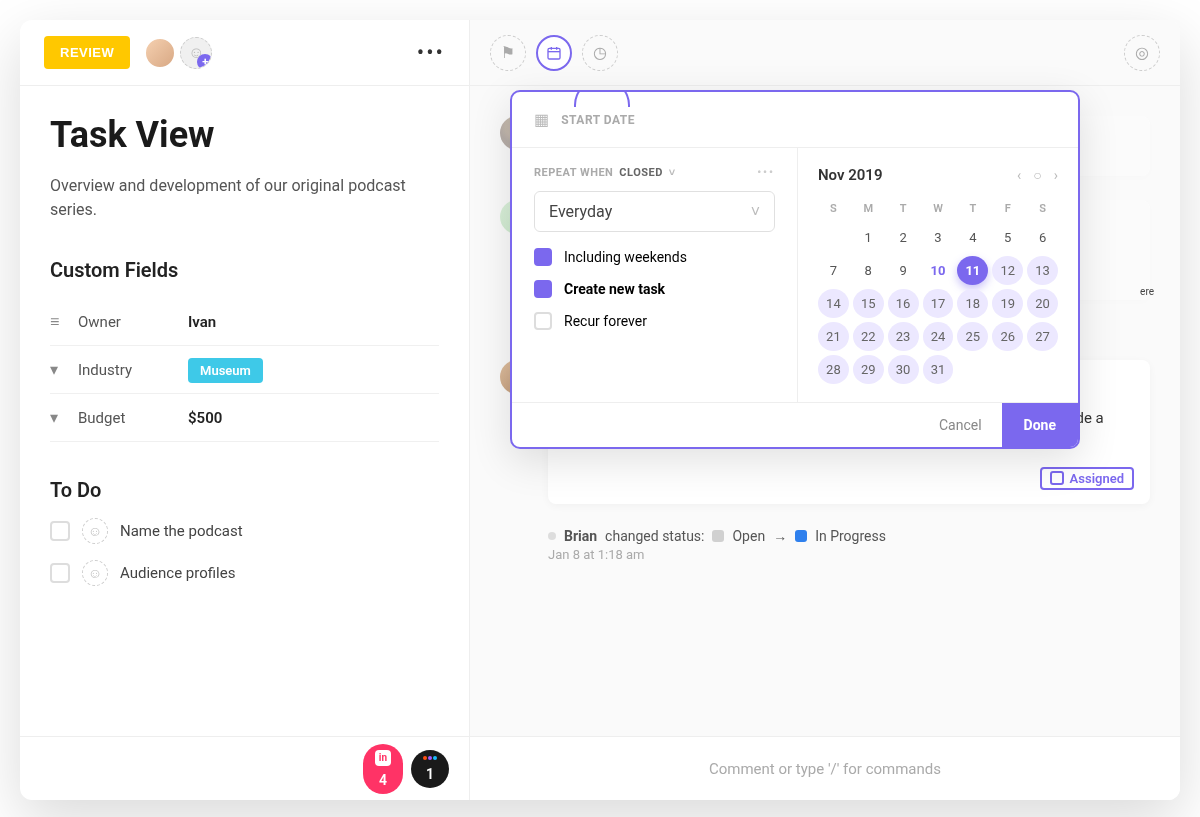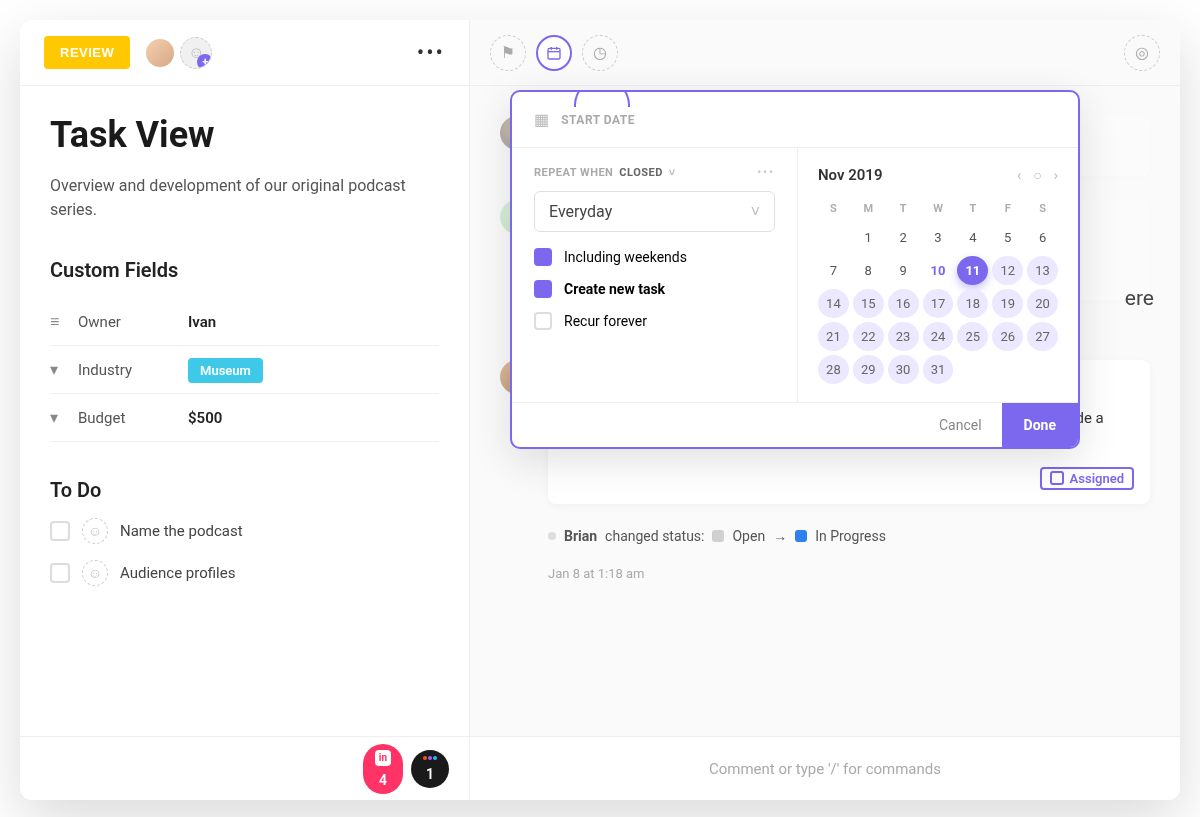--- a/index.html
+++ b/index.html
@@ -164,21 +164,21 @@
   }
   .assigned-tag .box{width:14px;height:14px;border:2px solid #7b68ee;border-radius:3px;}
   .status-line{
     display:flex;align-items:center;gap:8px;
     margin-left:48px;font-size:14px;color:#555;
   }
   .status-line .dot{width:8px;height:8px;border-radius:50%;background:#ddd;}
   .status-chip{width:12px;height:12px;border-radius:3px;}
   .status-chip.gray{background:#d0d0d0;}
   .status-chip.blue{background:#2f80ed;}
-  .status-time{margin-left:48px;font-size:13px;color:#aaa;margin-top:22px;}
+  .status-time{margin-left:48px;font-size:13px;color:#aaa;margin-top:3px;}
   
   .comment-input{
     border-top:1px solid #eee;height:64px;display:flex;align-items:center;
     padding:0 24px;color:#aaa;font-size:15px;background:#fff;
     border-bottom-right-radius: 12px;
     justify-content: center;
   }
   
   .popover{
     position:absolute;top:70px;left:490px;
@@ -240,21 +240,21 @@
   }
   .cal-day.range{background:#ece8ff;color:#666;}
   .cal-day.selected{background:#7b68ee;color:#fff;font-weight:700;box-shadow:0 4px 8px rgba(123,104,238,0.4);}
   .cal-day.today{color:#7b68ee;font-weight:700;}
   .popover-footer{
     border-top:1px solid #eee;display:flex;justify-content:flex-end;
     align-items:center;
   }
   .btn-cancel{color:#888;font-size:14px;padding:14px 20px;cursor:pointer;}
   .btn-done{background:#7b68ee;color:#fff;font-weight:700;font-size:14px;padding:14px 22px;cursor:pointer;}
-  .here-text{position:absolute;top:200px;right:26px;color:#444;font-size:21px;}
+  .here-text{position:absolute;top:200px;right:26px;color:#444;font-size:10px;}
 </style>
 </head>
 <body>
 
 <div class="app">
 
   <div class="left-panel">
     <div class="left-header">
       <div style="display:flex;align-items:center;gap:14px;">
         <button class="review-btn">REVIEW</button>

